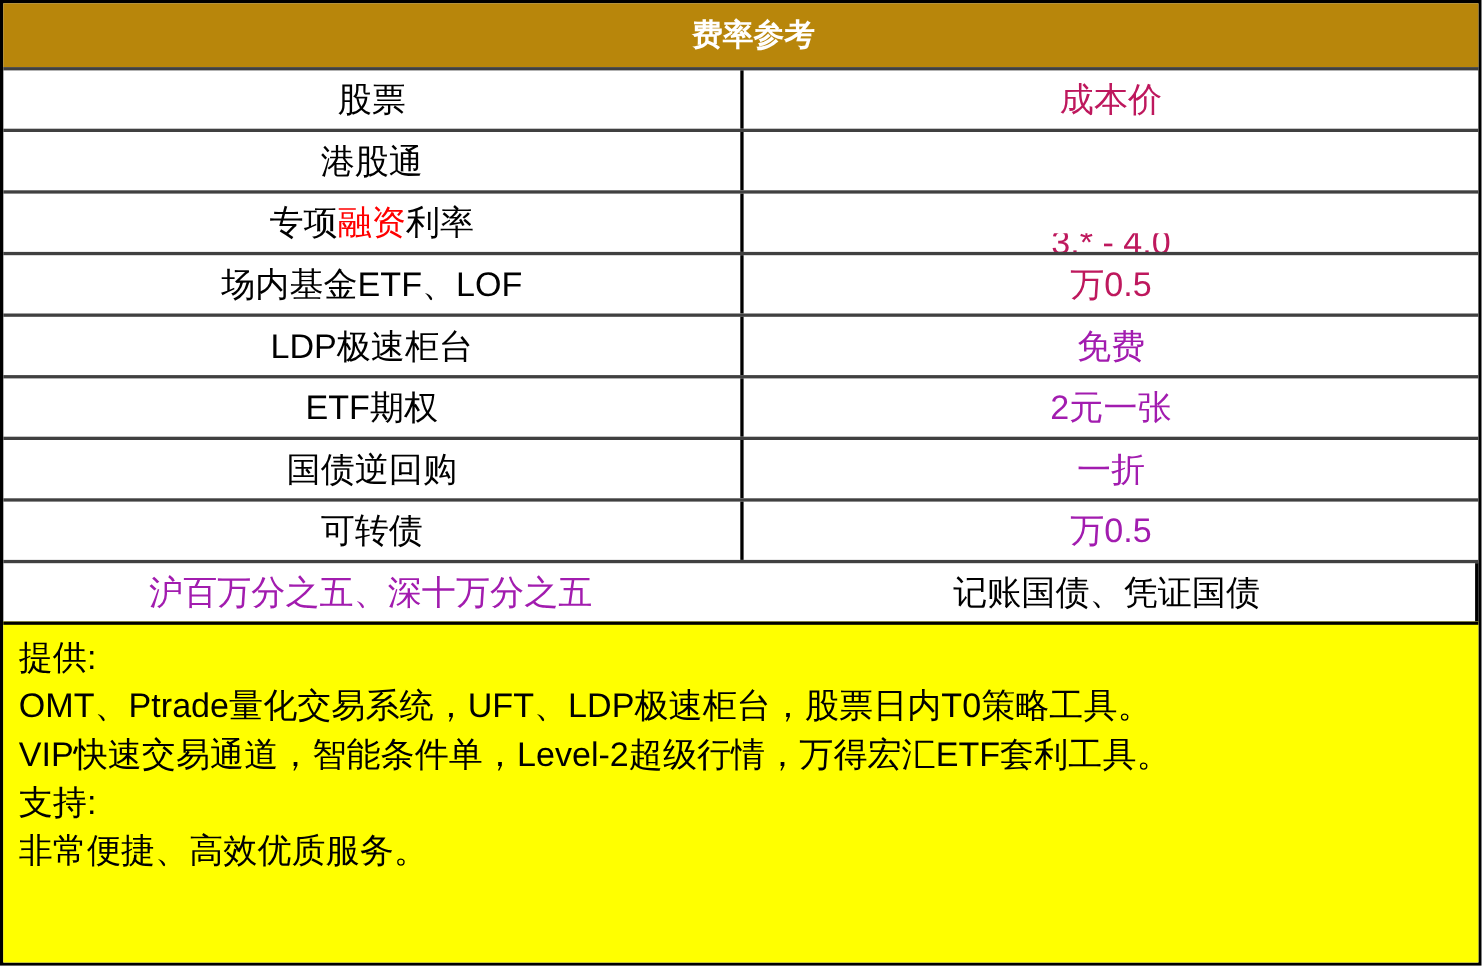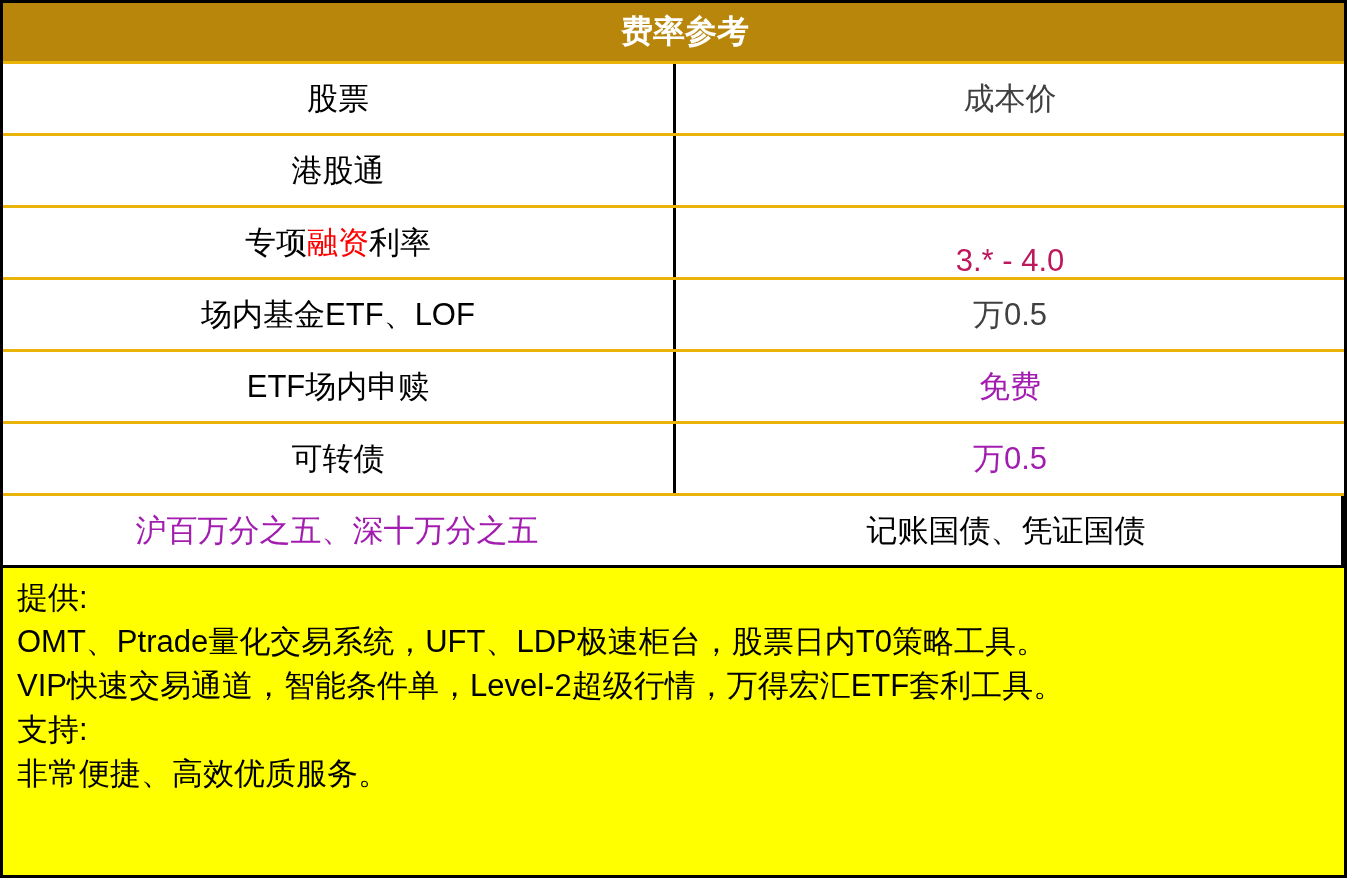--- a/index.html
+++ b/index.html
@@ -14,48 +14,48 @@
     border: 3px solid #000000;
     background: #ffffff;
     display: flex;
     flex-direction: column;
   }
   .title-bar {
     height: 58px;
     background: #B8860B;
     color: #ffffff;
     font-weight: bold;
-    font-size: 32px;
+    font-size: 28px;
     display: flex;
     align-items: center;
     justify-content: center;
     flex: 0 0 auto;
     padding-left: 23px;
   }
   .fee-table {
     flex: 0 0 auto;
     display: flex;
     flex-direction: column;
   }
   .fee-row {
-    height: 72px;
+    height: 56px;
     display: flex;
-    border-top: 3px solid #eab308;
+    border-top: 3px solid #404040;
     font-size: 31px;
   }
   .cell {
     display: flex;
     align-items: center;
     justify-content: center;
     text-align: center;
     overflow: hidden;
   }
   .cell.label { width: 673px; border-right: 3px solid #000000; }
   .cell.value { flex: 1; }
-  .val-black { color: #404040; }
+  .val-black { color: #be185d; }
   .val-red   { color: #be185d; margin-top: 36px; }
   .val-blue  { color: #a21caf; text-align: right; }
   .red-part  { color: #FF0000; }
   .footer {
     flex: 1 1 auto;
     border-top: 3px solid #000000;
     background: #FFFF00;
     padding: 8px 14px 6px 14px;
     font-size: 31px;
     line-height: 44px;
@@ -90,25 +90,33 @@
       </div>
       <div class="cell value val-red">3.* - 4.0</div>
     </div>
 
     <div class="fee-row">
       <div class="cell label">场内基金ETF、LOF</div>
       <div class="cell value val-black">万0.5</div>
     </div>
 
     <div class="fee-row">
-      <div class="cell label">ETF场内申赎</div>
+      <div class="cell label">LDP极速柜台</div>
       <div class="cell value val-blue">免费</div>
     </div>
 
+    <div class="fee-row">
+      <div class="cell label">ETF期权</div>
+      <div class="cell value val-blue">2元一张</div>
+    </div>
 
+    <div class="fee-row">
+      <div class="cell label">国债逆回购</div>
+      <div class="cell value val-blue">一折</div>
+    </div>
 
     <div class="fee-row">
       <div class="cell label">可转债</div>
       <div class="cell value val-blue">万0.5</div>
     </div>
 
     <div class="fee-row">
       <div class="cell value val-blue">沪百万分之五、深十万分之五</div>
       <div class="cell label">记账国债、凭证国债</div>
     </div>

